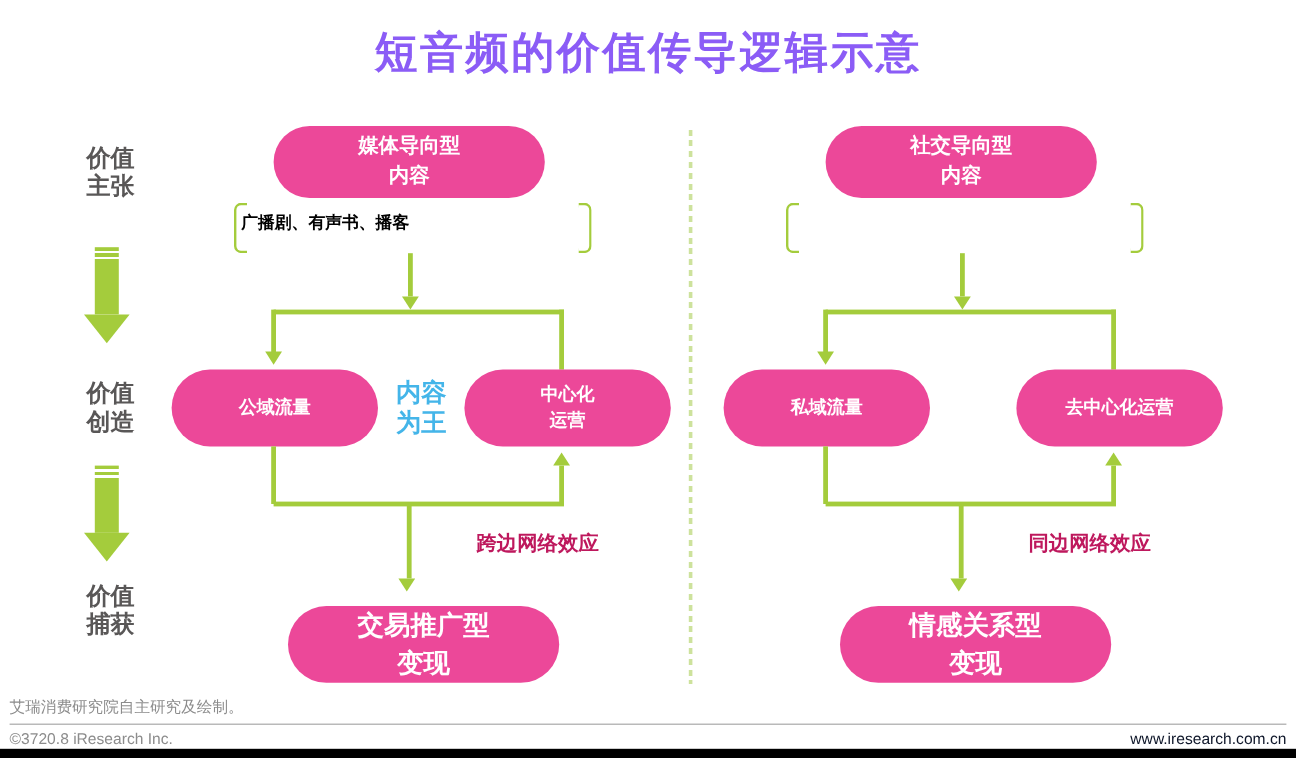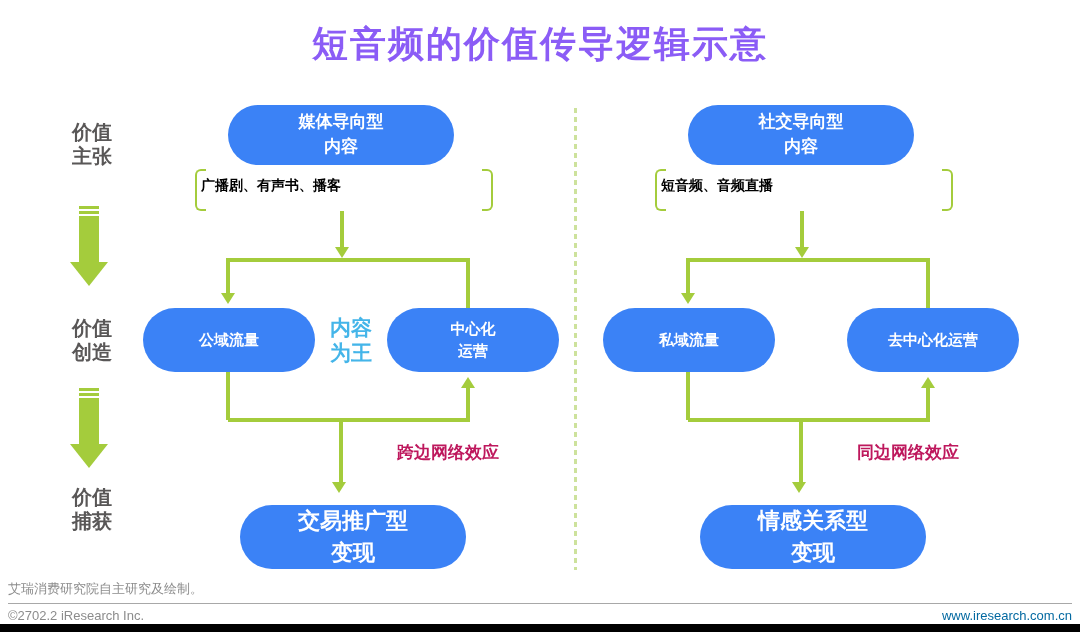--- a/index.html
+++ b/index.html
@@ -29,21 +29,21 @@
     border-top:24px solid #a4cc3c;
   }
   
   .divider{
     position:absolute;left:574px;top:108px;width:3px;height:462px;
     background-image:repeating-linear-gradient(to bottom,#cde29c 0 5px,transparent 5px 9px);
   }
   
   .col{position:absolute;top:0;width:430px;height:580px;}
   .pill{
-    position:absolute;background:#3b82f6;color:#ffffff;font-weight:bold;
+    position:absolute;background:#ec4899;color:#ffffff;font-weight:bold;
     display:flex;align-items:center;justify-content:center;text-align:center;
     white-space:pre-line;line-height:1.45;
   }
   .top-pill{left:97px;top:105px;width:226px;height:60px;border-radius:30px;font-size:17px;}
   .flow-pill{left:12px;top:308px;width:172px;height:64px;border-radius:32px;font-size:15px;}
   .ops-pill{left:256px;top:308px;width:172px;height:64px;border-radius:32px;font-size:15px;}
   .bottom-pill{left:109px;top:505px;width:226px;height:64px;border-radius:32px;font-size:22px;}
   .bracket{position:absolute;top:169px;width:9px;height:38px;border:2px solid #a4cc3c;}
   .bracket.bl{left:64px;border-right:none;border-radius:6px 0 0 6px;}
   .bracket.br{left:351px;border-left:none;border-radius:0 6px 6px 0;}
@@ -73,21 +73,21 @@
   .ah-down{border-left:7px solid transparent;border-right:7px solid transparent;border-top:11px solid #a4cc3c;}
   .ah-up{border-left:7px solid transparent;border-right:7px solid transparent;border-bottom:11px solid #a4cc3c;}
   .c-varrow-head{left:204px;top:247px;}
   .c-dropL-head{left:90px;top:293px;}
   .c-rise-head{left:330px;top:377px;}
   .c-middrop-head{left:201px;top:482px;}
   
   .source-note{position:absolute;left:8px;top:580px;font-size:13px;color:#8c8c8c;}
   .footer-rule{position:absolute;left:8px;top:603px;width:1064px;height:1px;background:#a8a8a8;}
   .copyright{position:absolute;left:8px;top:608px;font-size:13px;color:#8c8c8c;}
-  .website{position:absolute;right:8px;top:608px;font-size:13px;color:#0369a1;text-align:right;}
+  .website{position:absolute;right:8px;top:608px;font-size:13px;color:#0f172a;text-align:right;}
   .black-bar{position:absolute;left:0;bottom:0;width:1080px;height:8px;background:#000000;}
 </style>
 </head>
 <body>
 
 <div class="page">
 
   <h1 class="title">短音频的价值传导逻辑示意</h1>
 
   <div class="stage-label" style="top:121px">价值
@@ -137,21 +137,20 @@
     <div class="effect-label">跨边网络效应</div>
     <div class="pill bottom-pill">交易推广型
 变现</div>
   </section>
 
   <section class="col" style="left:591px">
     <div class="pill top-pill">社交导向型
 内容</div>
     <div class="bracket bl"></div>
     <div class="bracket br"></div>
-    <div class="bracket-text">短音频、音频直播</div>
 
     <div class="ln c-varrow-line"></div>
     <div class="ah ah-down c-varrow-head"></div>
     <div class="ln c-hline-top"></div>
     <div class="ln c-dropL-line"></div>
     <div class="ah ah-down c-dropL-head"></div>
     <div class="ln c-dropR-line"></div>
 
     <div class="pill flow-pill">私域流量</div>
     <div class="pill ops-pill">去中心化运营</div>
@@ -163,17 +162,17 @@
     <div class="ln c-middrop-line"></div>
     <div class="ah ah-down c-middrop-head"></div>
 
     <div class="effect-label">同边网络效应</div>
     <div class="pill bottom-pill">情感关系型
 变现</div>
   </section>
 
   <div class="source-note">艾瑞消费研究院自主研究及绘制。</div>
   <div class="footer-rule"></div>
-  <div class="copyright">©2702.2 iResearch Inc.</div>
+  <div class="copyright">©3720.8 iResearch Inc.</div>
   <div class="website">www.iresearch.com.cn</div>
   <div class="black-bar"></div>
 
 </div>
 
 </body></html>

